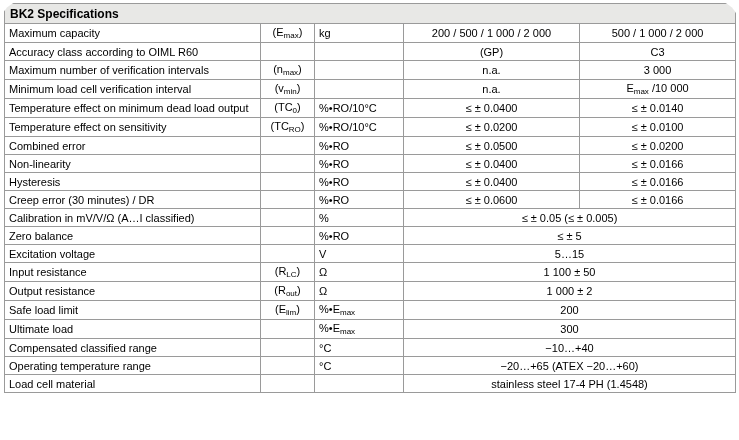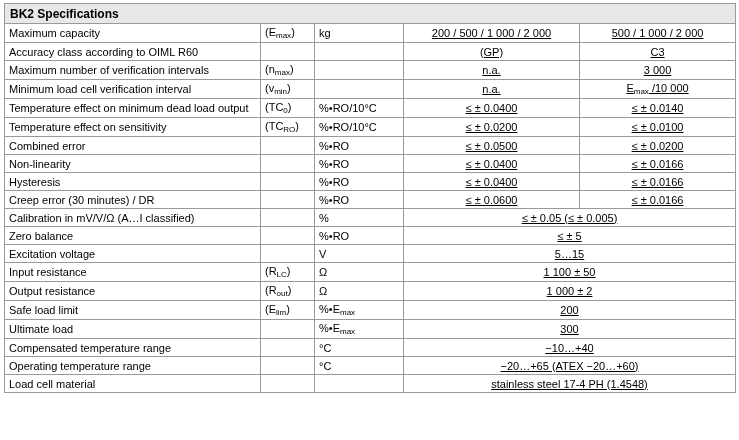--- a/index.html
+++ b/index.html
@@ -11,20 +11,21 @@
     font-family: "Liberation Sans", sans-serif;
     font-size: 11px;
     color: #000000;
   }
   #sheet {
     width: 739px;
     height: 440px;
     position: relative;
     box-sizing: border-box;
     overflow: hidden;
+    border-radius: 25px;
   }
   table.spec {
     border-collapse: collapse;
     width: 731px;
     margin: 3px 4px 0 4px;
     table-layout: fixed;
   }
   table.spec td {
     border: 1px solid #9a9a9a;
     padding: 0px 4px;
@@ -41,28 +42,27 @@
     font-size: 12px;
     height: 19px;
     line-height: 18px;
     padding-left: 5px;
   }
   td.c-label {
     text-align: left;
     padding-left: 5px;
   }
   td.c-sym {
-    text-align: left;
+    text-align: center;
     padding-right: 6px;
   }
   td.c-unit {
   }
   td.c-v1, td.c-v2 {
     text-align: center;
-    text-decoration: underline;
   }
   .sub {
     font-size: 8px;
     vertical-align: baseline;
     position: relative;
     top: 2px;
   }
 </style>
 </head>
 <body>
@@ -186,21 +186,21 @@
           <td class="c-unit">%•E<span class="sub">max</span></td>
           <td class="c-v1" colspan="2">200</td>
         </tr>
         <tr>
           <td class="c-label">Ultimate load</td>
           <td class="c-sym"></td>
           <td class="c-unit">%•E<span class="sub">max</span></td>
           <td class="c-v1" colspan="2">300</td>
         </tr>
         <tr>
-          <td class="c-label">Compensated temperature range</td>
+          <td class="c-label">Compensated classified range</td>
           <td class="c-sym"></td>
           <td class="c-unit">°C</td>
           <td class="c-v1" colspan="2">−10…+40</td>
         </tr>
         <tr>
           <td class="c-label">Operating temperature range</td>
           <td class="c-sym"></td>
           <td class="c-unit">°C</td>
           <td class="c-v1" colspan="2">−20…+65 (ATEX −20…+60)</td>
         </tr>

